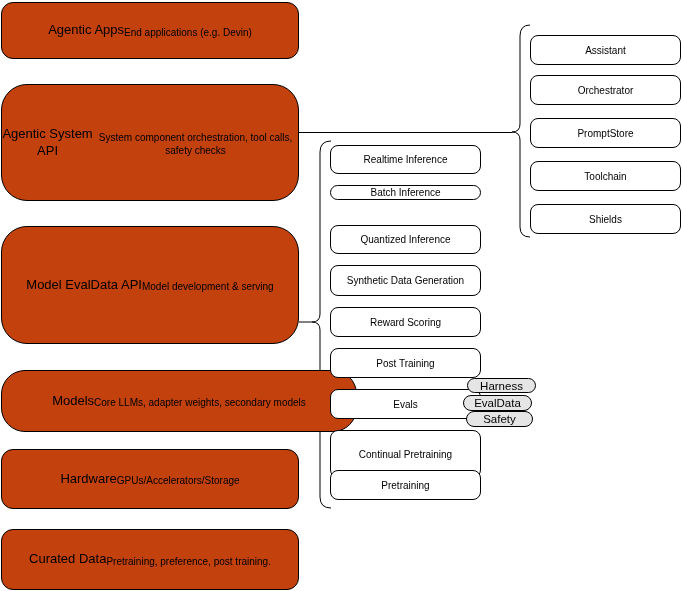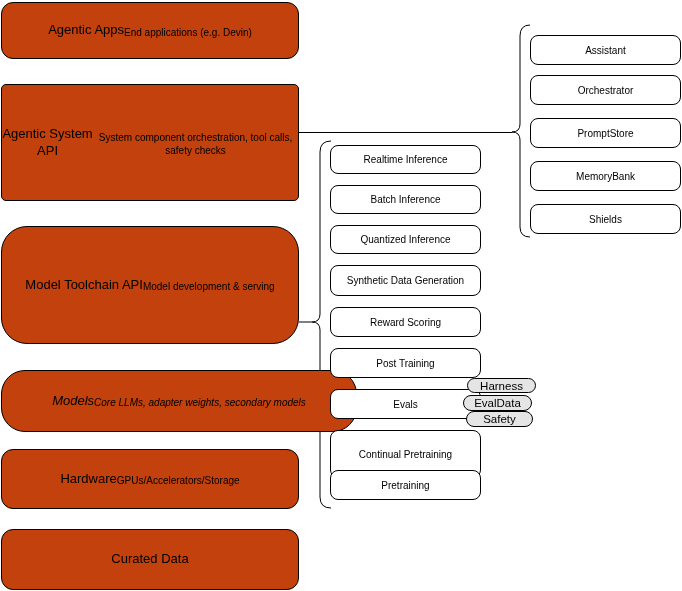--- a/index.html
+++ b/index.html
@@ -68,57 +68,58 @@
     <path d="M 299 322 L 312 322" stroke="#000000" stroke-width="1" fill="none"></path>
     <path d="M 331 141 Q 320 141 320 152 L 320 314 Q 320 322 312 322 Q 320 322 320 330 L 320 497 Q 320 508 331 508" stroke="#000000" stroke-width="1" fill="none"></path>
     <path d="M 530 25 Q 520 25 520 36 L 520 124 Q 520 132 512 132 Q 520 132 520 140 L 520 227 Q 520 237 530 237" stroke="#000000" stroke-width="1" fill="none"></path>
   </svg>
 
   <div class="node" style="left:1px; top:2px; width:298px; height:57px; border-radius:12px;">
     <div class="title">Agentic Apps</div>
     <div class="subtitle">End applications (e.g. Devin)</div>
   </div>
 
-  <div class="node" style="left:1px; top:84px; width:298px; height:117px; border-radius:5px;">
+  <div class="node" style="left:1px; top:84px; width:298px; height:117px; border-radius:26px;">
     <div class="title">Agentic System API</div>
     <div class="subtitle">System component orchestration, tool calls, safety checks</div>
   </div>
 
   <div class="node" style="left:1px; top:226px; width:298px; height:118px; border-radius:26px;">
-    <div class="title">Model Toolchain API</div>
+    <div class="title">Model EvalData API</div>
     <div class="subtitle">Model development &amp; serving</div>
   </div>
 
-  <div class="node" style="left:1px; top:370px; width:356px; height:62px; border-radius:24px;font-style:italic;">
+  <div class="node" style="left:1px; top:370px; width:356px; height:62px; border-radius:24px;">
     <div class="title">Models</div>
     <div class="subtitle">Core LLMs, adapter weights, secondary models</div>
   </div>
 
   <div class="node" style="left:1px; top:449px; width:298px; height:60px; border-radius:12px;text-align:center;">
     <div class="title">Hardware</div>
     <div class="subtitle">GPUs/Accelerators/Storage</div>
   </div>
 
   <div class="node" style="left:1px; top:529px; width:298px; height:61px; border-radius:12px;">
     <div class="title">Curated Data</div>
+    <div class="subtitle">Pretraining, preference, post training.</div>
   </div>
 
   <div class="item" style="left:330px; top:145px; width:151px; height:29px;">Realtime Inference</div>
-  <div class="item" style="left:330px; top:185px; width:151px; height:29px;">Batch Inference</div>
+  <div class="item" style="left:330px; top:185px; width:151px; height:15px;">Batch Inference</div>
   <div class="item" style="left:330px; top:225px; width:151px; height:29px;">Quantized Inference</div>
   <div class="item" style="left:330px; top:265px; width:151px; height:31px;">Synthetic Data Generation</div>
   <div class="item" style="left:330px; top:307px; width:151px; height:30px;">Reward Scoring</div>
   <div class="item" style="left:330px; top:348px; width:151px; height:30px;">Post Training</div>
   <div class="item" style="left:330px; top:389px; width:151px; height:30px;">Evals</div>
   <div class="item" style="left:330px; top:430px; width:151px; height:48px;">Continual Pretraining</div>
   <div class="item" style="left:330px; top:470px; width:151px; height:30px;">Pretraining</div>
 
   <div class="pill" style="left:467px; top:378px; width:69px; height:15px;">Harness</div>
   <div class="pill" style="left:463px; top:395px; width:69px; height:16px;">EvalData</div>
   <div class="pill" style="left:466px; top:411px; width:67px; height:16px;">Safety</div>
 
   <div class="item" style="left:530px; top:35px; width:151px; height:30px;">Assistant</div>
   <div class="item" style="left:530px; top:75px; width:151px; height:30px;">Orchestrator</div>
   <div class="item" style="left:530px; top:118px; width:151px; height:30px;">PromptStore</div>
-  <div class="item" style="left:530px; top:161px; width:151px; height:30px;">MemoryBank</div>
+  <div class="item" style="left:530px; top:161px; width:151px; height:30px;">Toolchain</div>
   <div class="item" style="left:530px; top:204px; width:151px; height:30px;">Shields</div>
 
 </div>
 
 </body></html>

